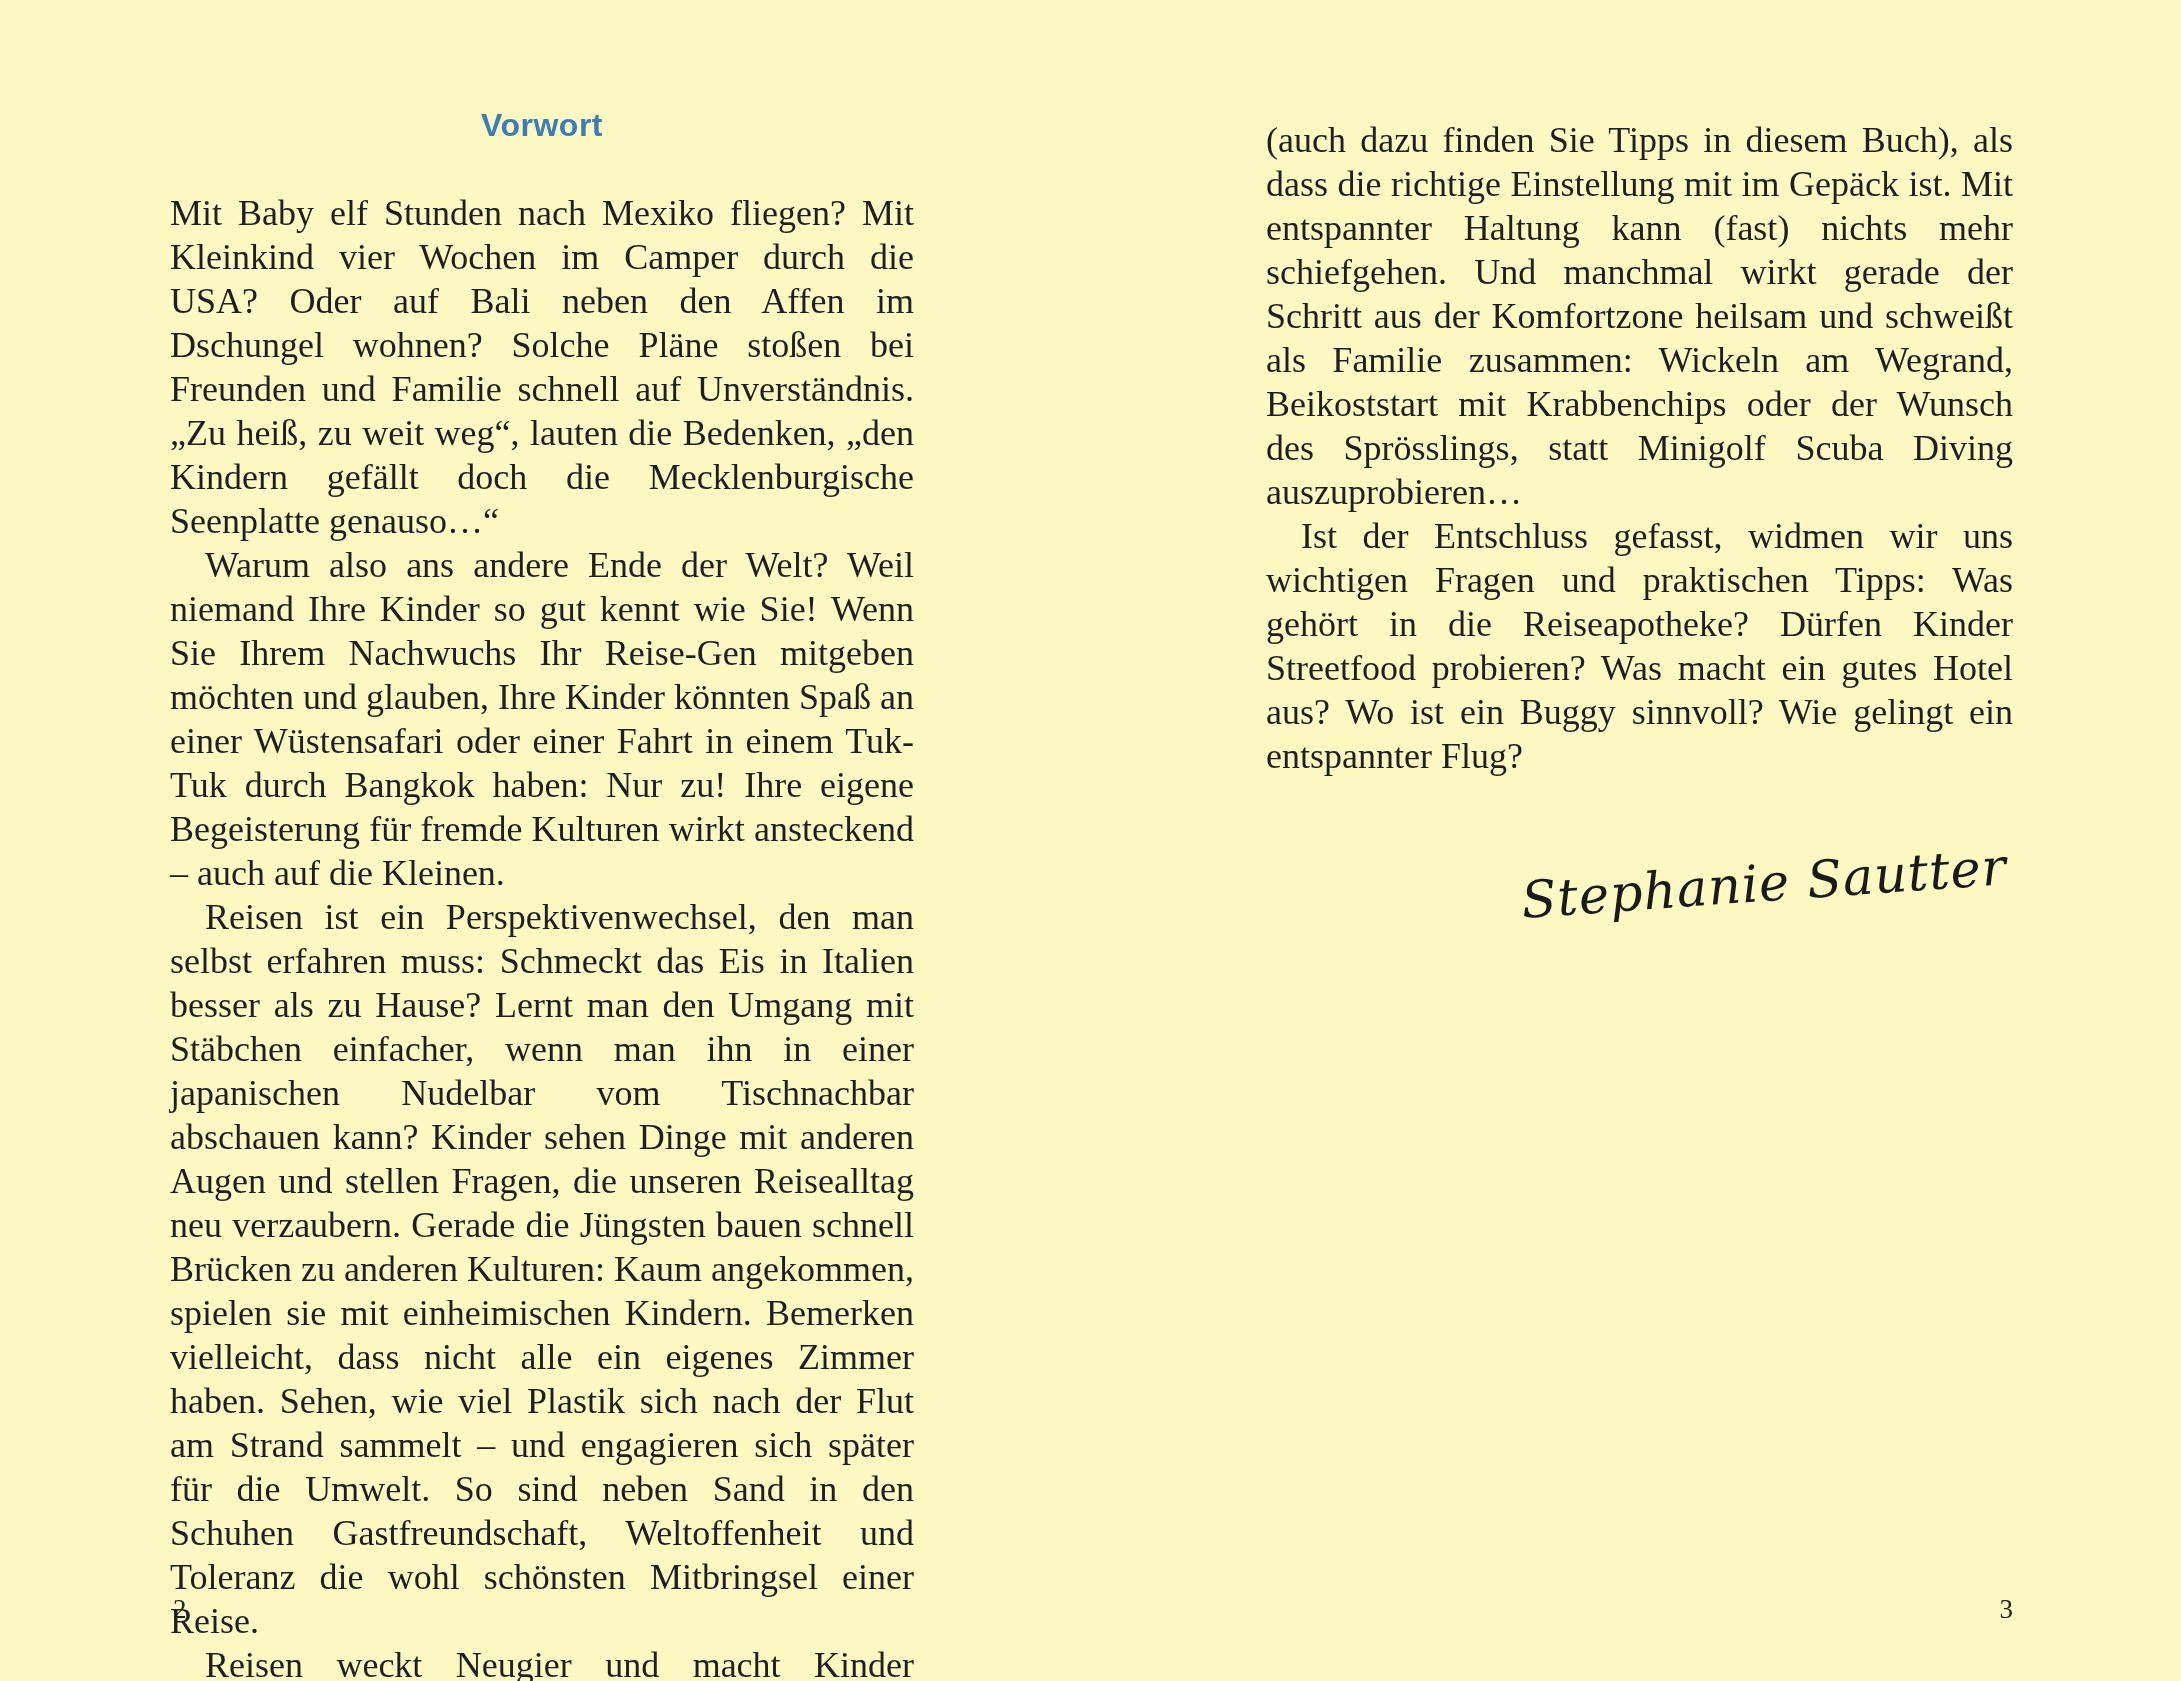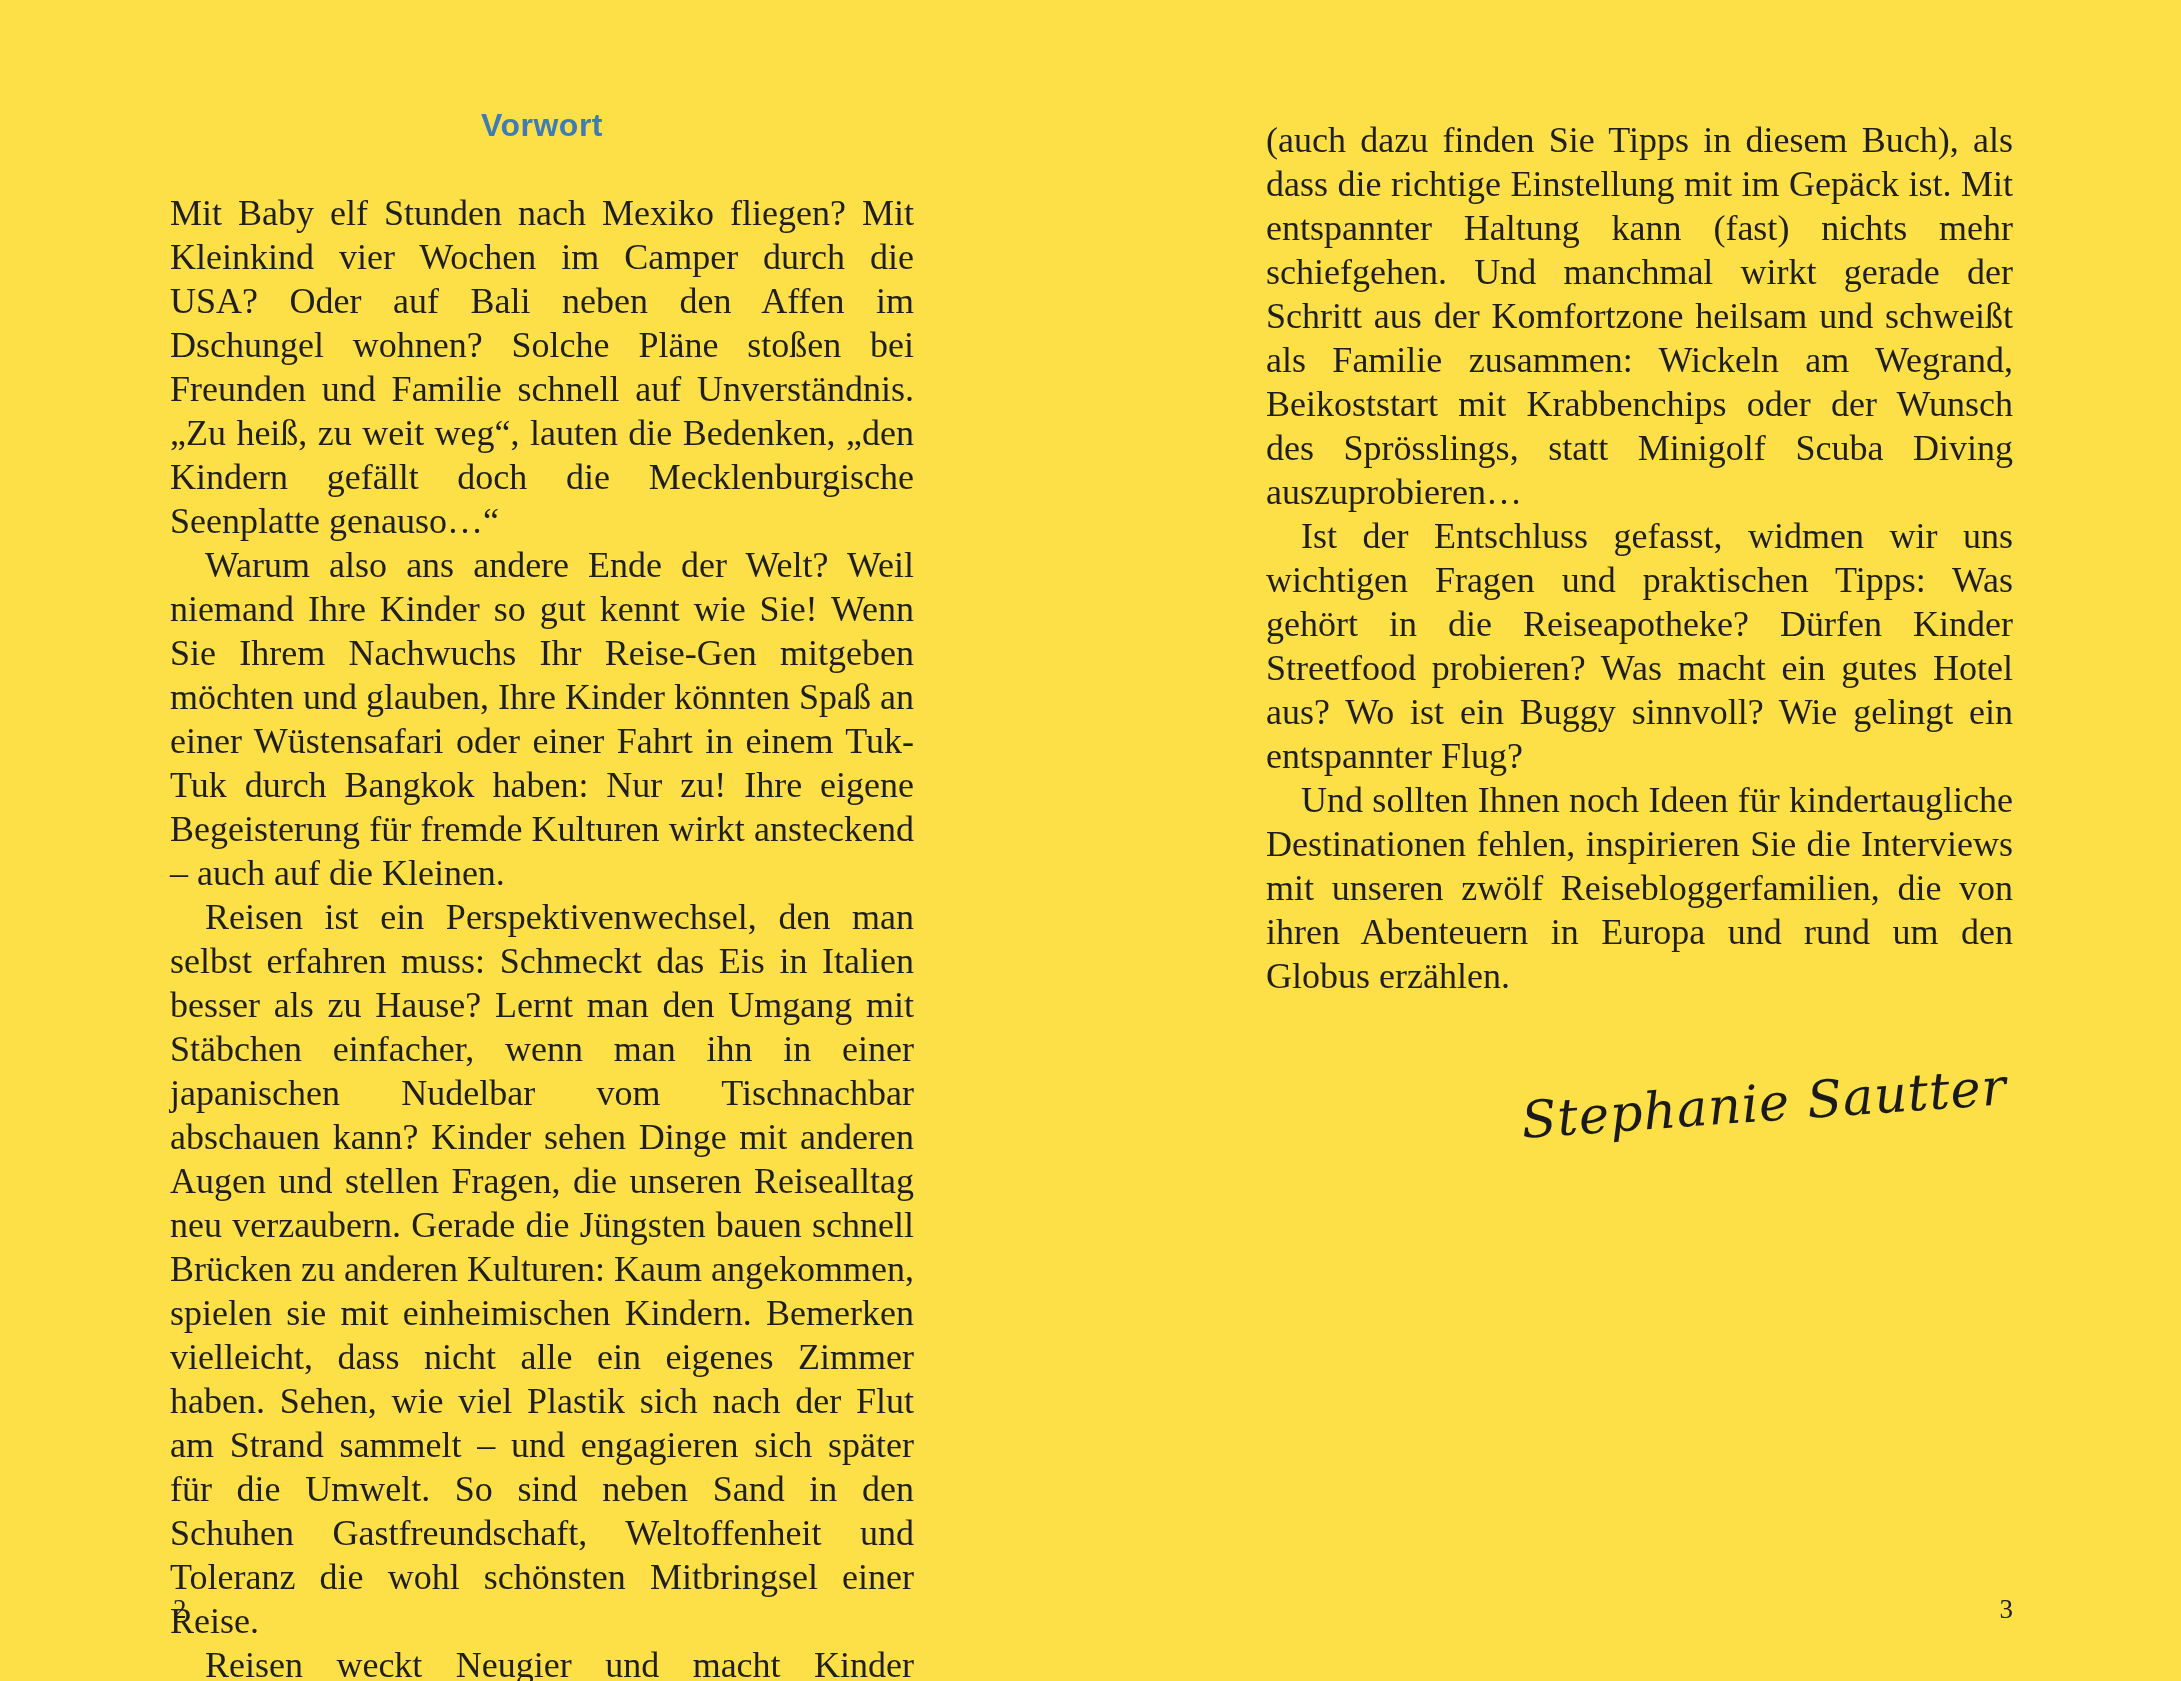--- a/index.html
+++ b/index.html
@@ -5,21 +5,21 @@
   html, body {
     margin: 0;
     padding: 0;
     background: #ffffff;
   }
 
   .spread {
     position: relative;
     width: 2182px;
     height: 1681px;
-    background: #fde047;
+    background: #fef9c3;
     font-family: "Liberation Serif", serif;
     color: #1f1f1f;
     overflow: hidden;
   }
 
   .column {
     position: absolute;
   }
 
   .col-left {
@@ -116,21 +116,20 @@
 
     <div class="page-number left">2</div>
   </section>
 
   <section>
     <div class="column col-right">
       <p class="para">(auch dazu finden Sie Tipps in diesem Buch), als dass die richtige Einstellung mit im Gepäck ist. Mit entspannter Haltung kann (fast) nichts mehr schiefgehen. Und manchmal wirkt gerade der Schritt aus der Komfortzone heilsam und schweißt als Familie zusammen: Wickeln am Wegrand, Beikoststart mit Krabbenchips oder der Wunsch des Sprösslings, statt Minigolf Scuba Diving auszuprobieren…</p>
 
       <p class="para indent">Ist der Entschluss gefasst, widmen wir uns wichtigen Fragen und praktischen Tipps: Was gehört in die Reiseapotheke? Dürfen Kinder Streetfood probieren? Was macht ein gutes Hotel aus? Wo ist ein Buggy sinnvoll? Wie gelingt ein entspannter Flug?</p>
 
-      <p class="para indent">Und sollten Ihnen noch Ideen für kindertaugliche Destinationen fehlen, inspirieren Sie die Interviews mit unseren zwölf Reisebloggerfamilien, die von ihren Abenteuern in Europa und rund um den Globus erzählen.</p>
 
 
       <div class="signature-block">
         <span class="signature-text">Stephanie Sautter</span>
       </div>
     </div>
 
     <div class="page-number right">3</div>
   </section>
 

